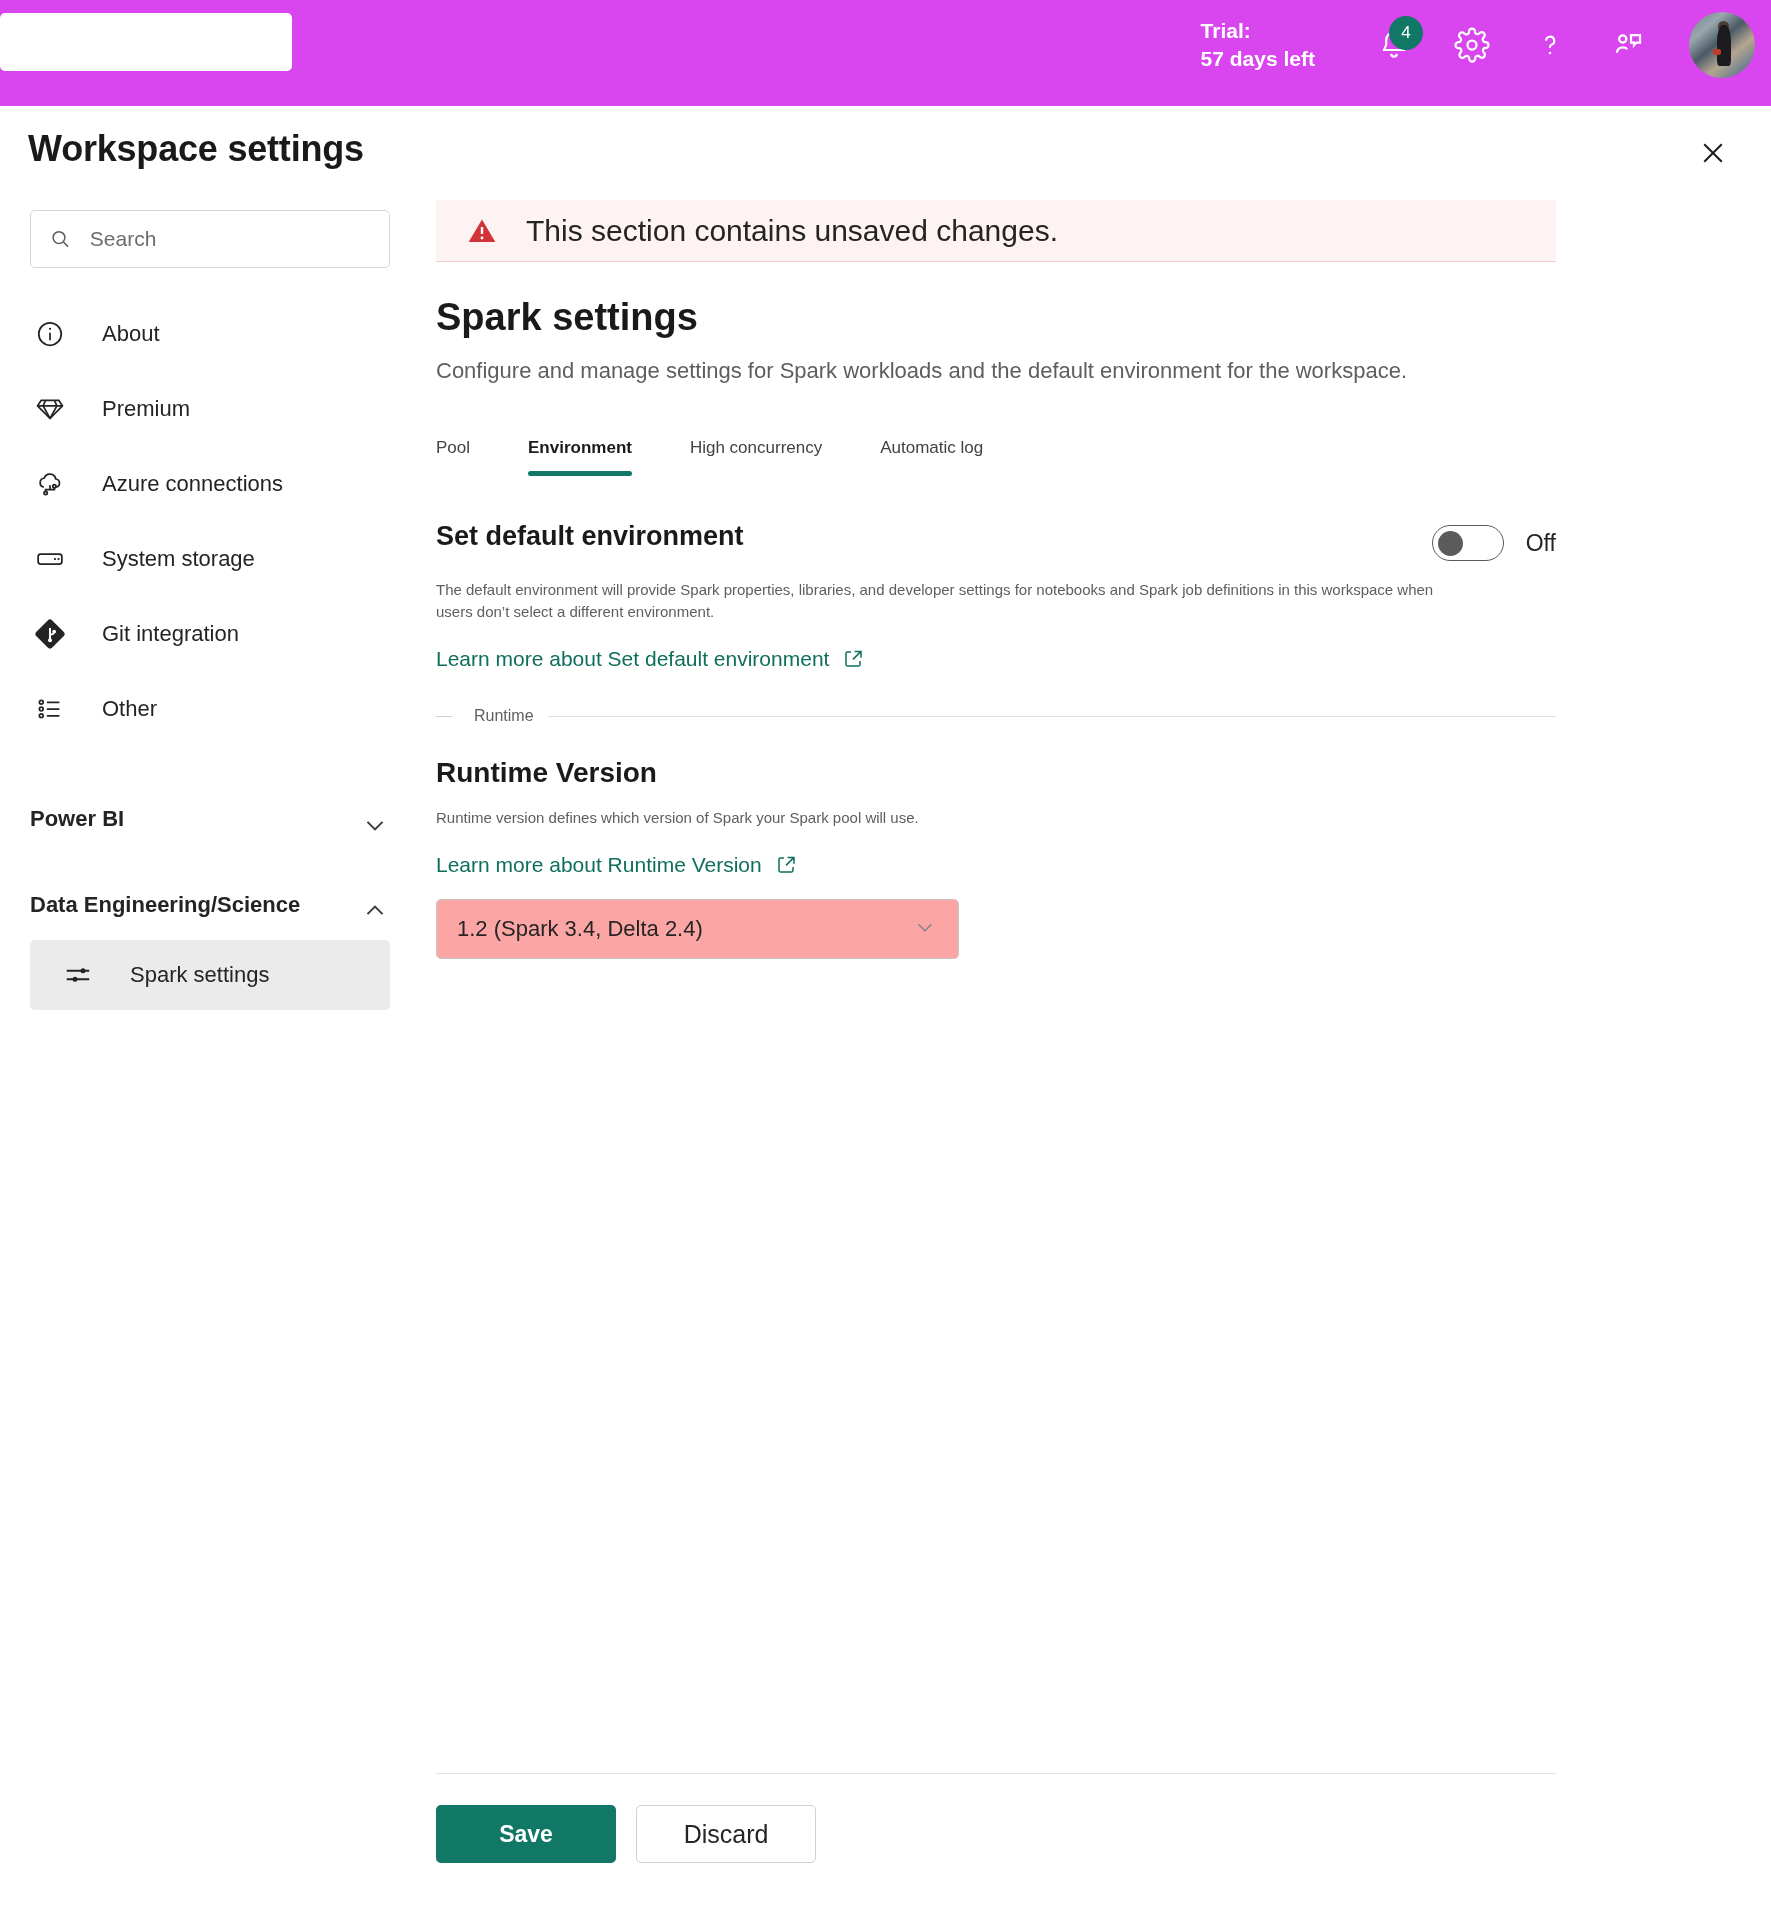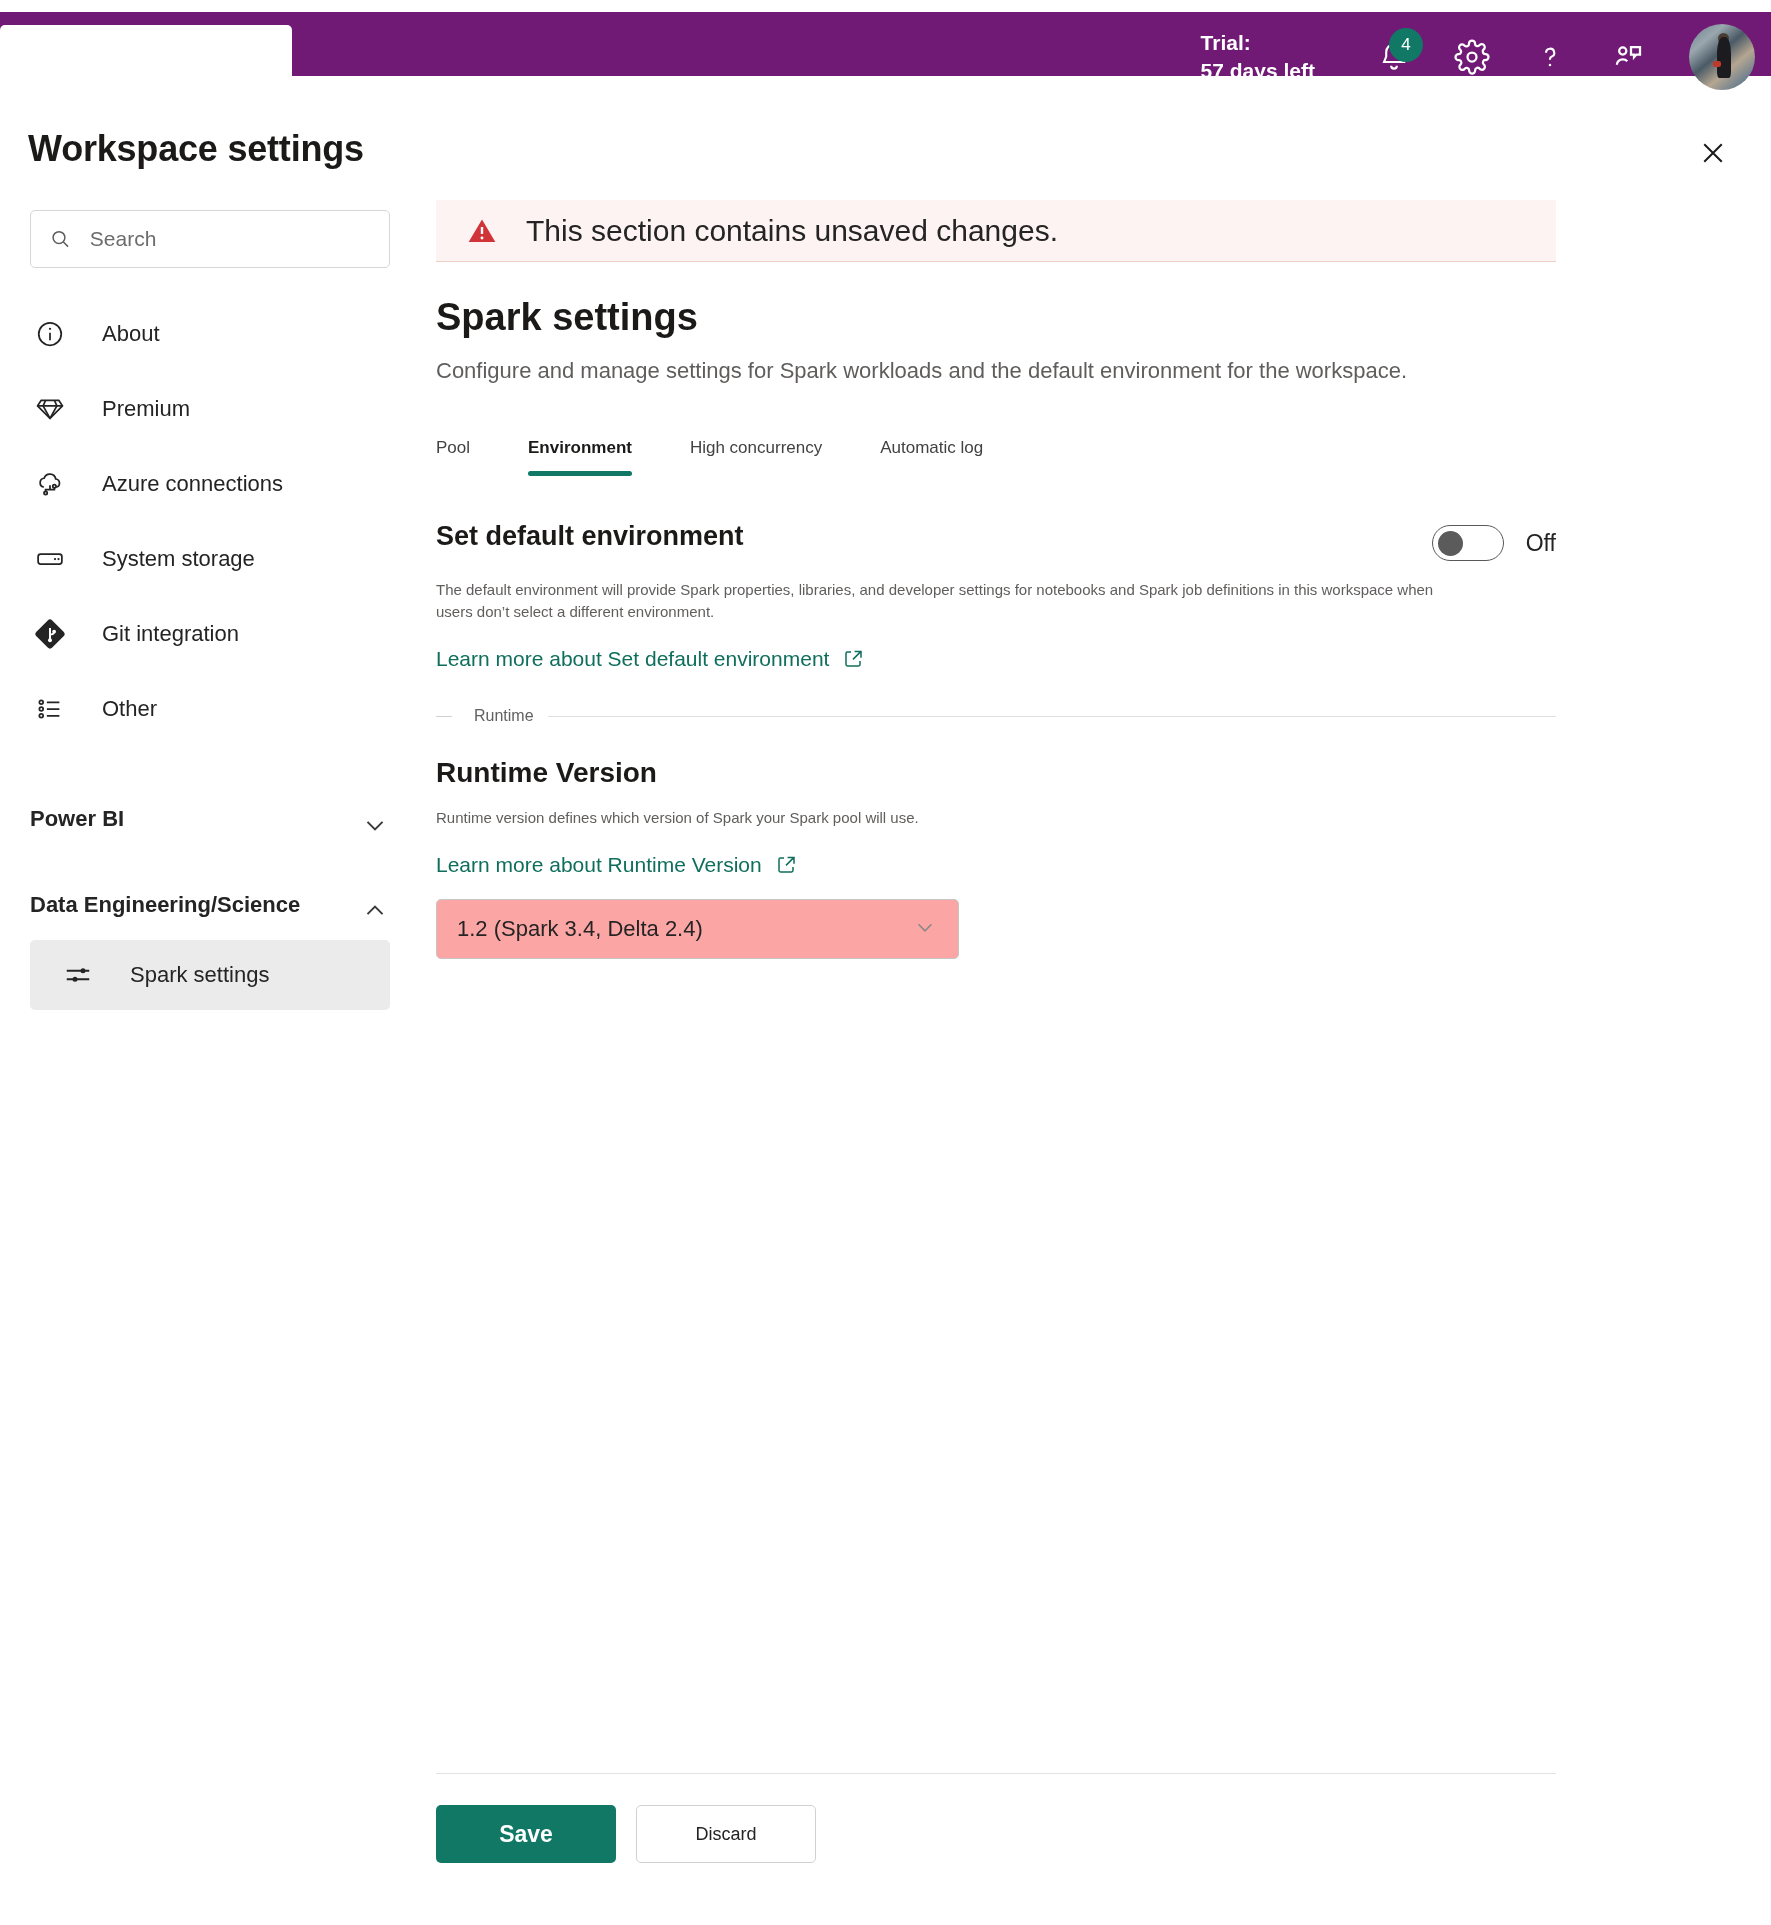--- a/index.html
+++ b/index.html
@@ -6,23 +6,23 @@
   html, body {
     margin: 0; padding: 0;
     width: 1771px; height: 1925px;
     background: #ffffff;
     font-family: "Liberation Sans", sans-serif;
     overflow: hidden;
   }
 
   
   .topbar {
-    position: absolute; top: 12px; left: 0;
-    width: 1771px; height: 64px;
-    background: #701a75;
+    position: absolute; top: 0; left: 0;
+    width: 1771px; height: 106px;
+    background: #d946ef;
     display: flex; align-items: center;
   }
   .topbar-search {
     position: absolute; left: 0; top: 13px;
     width: 292px; height: 58px;
     background: #ffffff;
     border-radius: 5px;
   }
   .topbar-right {
     position: absolute; right: 0; top: 0;
@@ -333,21 +333,21 @@
     font-weight: bold;
     font-family: "Liberation Sans", sans-serif;
     cursor: pointer;
   }
   .btn-secondary {
     background: #ffffff;
     color: #242424;
     border: 1px solid #d1d1d1;
     border-radius: 5px;
     width: 180px; height: 58px;
-    font-size: 18px;
+    font-size: 25px;
     font-family: "Liberation Sans", sans-serif;
     margin-left: 20px;
     cursor: pointer;
   }
 </style>
 </head>
 <body>
 
 <div class="topbar">
   <div class="topbar-search"></div>

